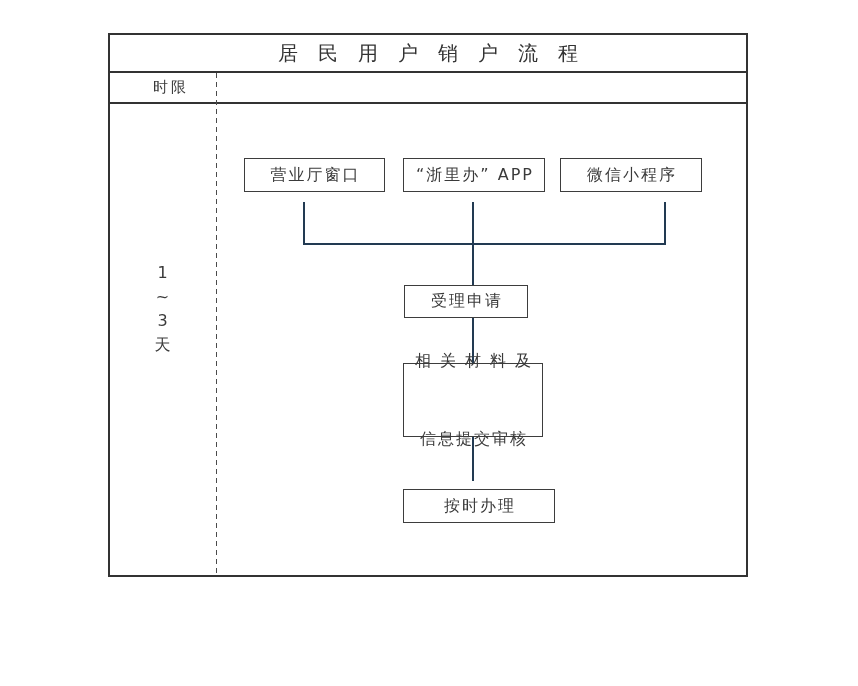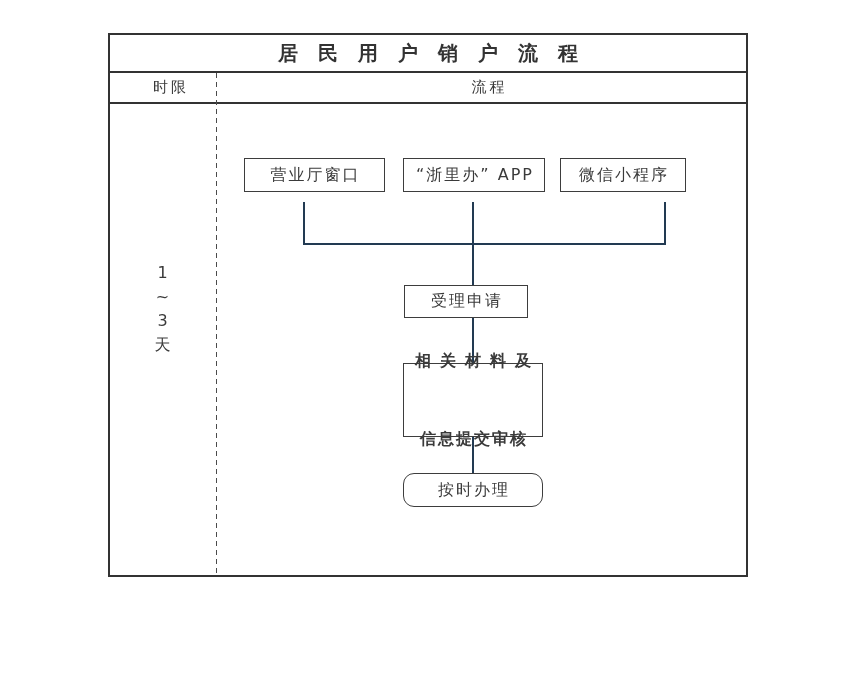--- a/index.html
+++ b/index.html
@@ -54,21 +54,20 @@
     position: absolute;
     left: 0; right: 0; top: 0;
     height: 36px;
     display: flex;
     align-items: center;
     justify-content: center;
     font-size: 20px;
     letter-spacing: 20px;
     padding-left: 20px;
     color: #333333;
-    font-weight: bold;
   }
   .header-cell {
     position: absolute;
     top: 38px;
     height: 29px;
     display: flex;
     align-items: center;
     justify-content: center;
     font-size: 15px;
     letter-spacing: 3px;
@@ -100,25 +99,25 @@
     flex-direction: column;
     align-items: center;
     justify-content: center;
     font-size: 16px;
     letter-spacing: 2px;
     padding-left: 2px;
     color: #3a3a3a;
   }
   .fbox.channel-a { left: 134px; top: 123px; width: 141px; height: 34px; }
   .fbox.channel-b { left: 293px; top: 123px; width: 142px; height: 34px; }
-  .fbox.channel-c { left: 450px; top: 123px; width: 126px; height: 34px; }
+  .fbox.channel-c { left: 450px; top: 123px; width: 142px; height: 34px; }
   .fbox.accept    { left: 294px; top: 250px; width: 124px; height: 33px; }
   .fbox.materials { left: 293px; top: 328px; width: 140px; height: 74px;
-                    line-height: 30px; letter-spacing: 0; padding-left: 0; font-weight: bold; }
-  .fbox.process   { left: 293px; top: 438px; width: 140px; height: 34px; border-radius: 11px; }
+                    line-height: 30px; letter-spacing: 0; padding-left: 0; }
+  .fbox.process   { left: 293px; top: 454px; width: 152px; height: 34px; }
   .materials-line1 { letter-spacing: 9px; padding-left: 9px; }
   .materials-line2 { letter-spacing: 2px; padding-left: 2px; margin-top: 48px; }
   
   .conn {
     position: absolute;
     background: var(--connector, #223a52);
   }
   .conn.v { width: 2px; }
   .conn.h { height: 2px; }
   .conn.v1 { left: 193px; top: 167px; height: 43px; }
@@ -131,21 +130,20 @@
 </head>
 <body>
 
 <div class="canvas">
   <div class="diagram">
 
     <div class="title-row">居民用户销户流程</div>
     <div class="hline title-sep"></div>
 
     <div class="header-cell time">时限</div>
-    <div class="header-cell process">流程</div>
     <div class="hline header-sep"></div>
 
     <div class="vdash"></div>
 
     <div class="time-limit">
       <span>1</span>
       <span>~</span>
       <span>3</span>
       <span>天</span>
     </div>

